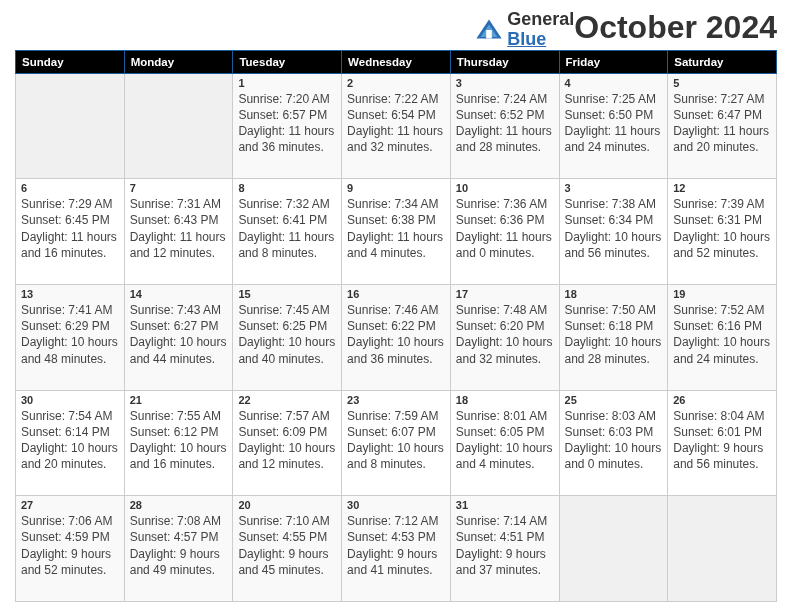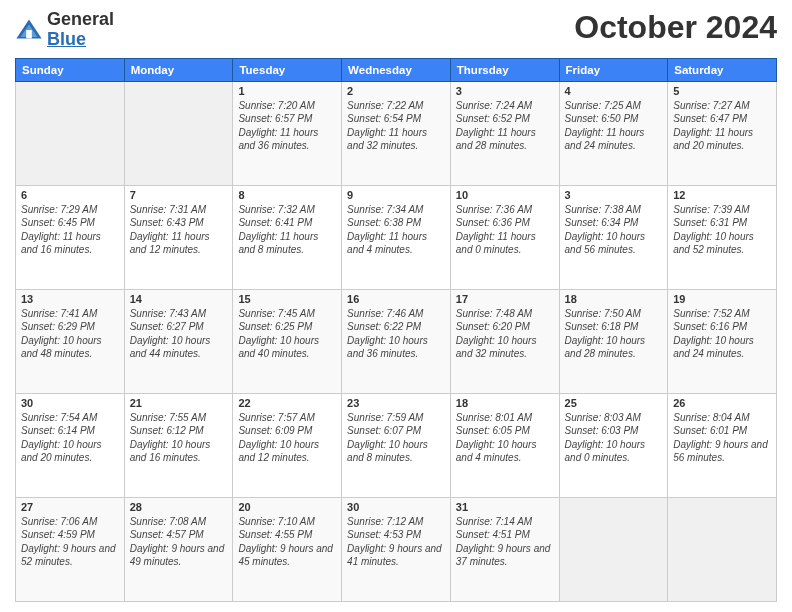--- a/index.html
+++ b/index.html
@@ -12,23 +12,22 @@
     }
     .page {
       width: 792px;
       height: 612px;
       padding: 10px 15px;
       display: flex;
       flex-direction: column;
     }
     .header {
       display: flex;
-      justify-content: space-between;
+      justify-content: flex-end;
       align-items: flex-start;
-      margin-bottom: 8px;
     }
     .logo {
       display: flex;
       align-items: center;
       gap: 4px;
     }
     .logo-text {
       font-size: 18px;
       font-weight: bold;
       line-height: 1.1;
@@ -51,21 +50,21 @@
     .subtitle {
       font-size: 14px;
       color: #555;
     }
     .calendar {
       width: 100%;
       border-collapse: collapse;
       flex: 1;
     }
     .calendar thead tr th {
-      background-color: #3b82f6;
+      background-color: #000000;
       color: #fff;
       font-size: 11.5px;
       font-weight: bold;
       padding: 5px 6px;
       text-align: left;
       border: 1px solid #1a5a9a;
     }
     .calendar tbody tr td {
       border: 1px solid #ccc;
       vertical-align: top;
@@ -82,24 +81,23 @@
     .calendar tbody tr:nth-child(even) td {
       background: #ffffff;
     }
     .day-number {
       font-size: 11px;
       font-weight: bold;
       margin-bottom: 2px;
       display: block;
     }
     .day-info {
-      font-size: 10px;
+      font-size: 12px;
       color: #444;
       line-height: 1.35;
-      font-style: italic;
     }
     .empty-cell {
       background: #f0f0f0 !important;
     }
   </style>
 </head>
 <body>
 
 <div class="page">
   <div class="header">

